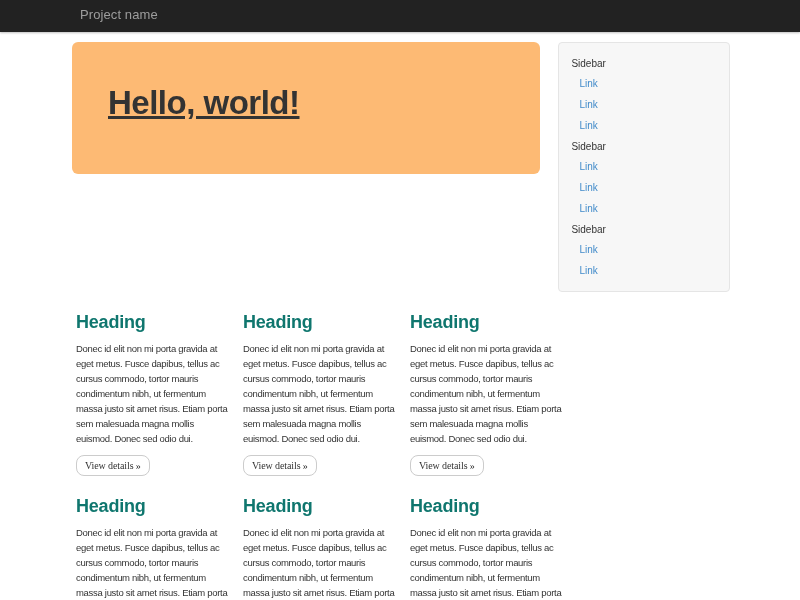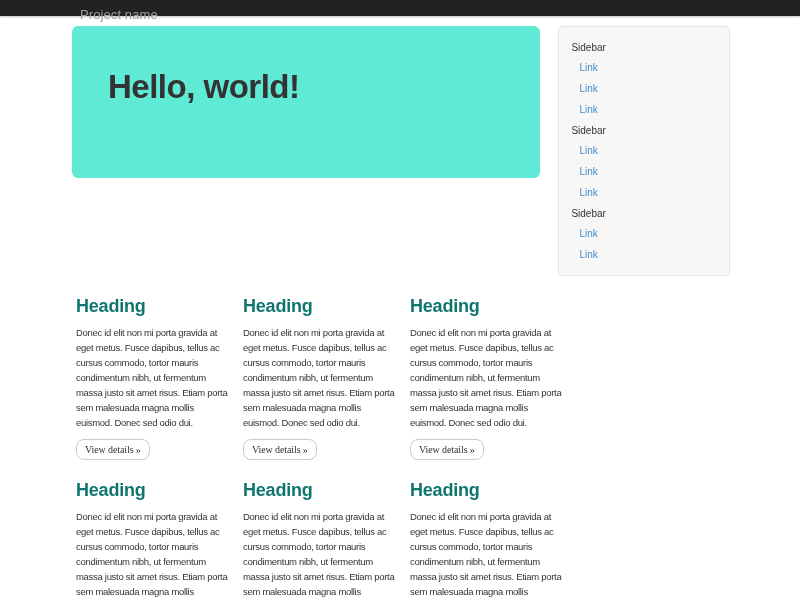--- a/index.html
+++ b/index.html
@@ -7,21 +7,21 @@
   body {
     width: 800px; height: 600px;
     background: #ffffff;
     font-family: "Liberation Sans", "DejaVu Sans", sans-serif;
     color: #333333;
     overflow: hidden;
   }
 
   
   .navbar {
-    height: 16px;
+    height: 32px;
     background: #222222;
     display: flex;
     align-items: stretch;
     padding-left: 80px;
     box-shadow: 0 1px 2px rgba(0,0,0,0.25);
     position: relative;
   }
   .brand {
     color: #9d9d9d;
     font-size: 13px;
@@ -44,24 +44,25 @@
   }
 
   
   .top-row {
     display: flex;
     align-items: flex-start;
     margin: 10px 70px 0 72px;
   }
   .jumbotron {
     width: 488px;
-    height: 152px;
-    background: #5eead4;
+    height: 132px;
+    background: #fdba74;
     border-radius: 6px;
     padding: 34px 36px 20px 36px;
+    text-decoration: underline;
   }
   .jumbotron h1 {
     margin: 8px 0 12px 0;
     font-size: 33px;
     font-weight: 700;
     color: #333333;
     letter-spacing: -0.5px;
   }
   .jumbotron p {
     margin: 0;

